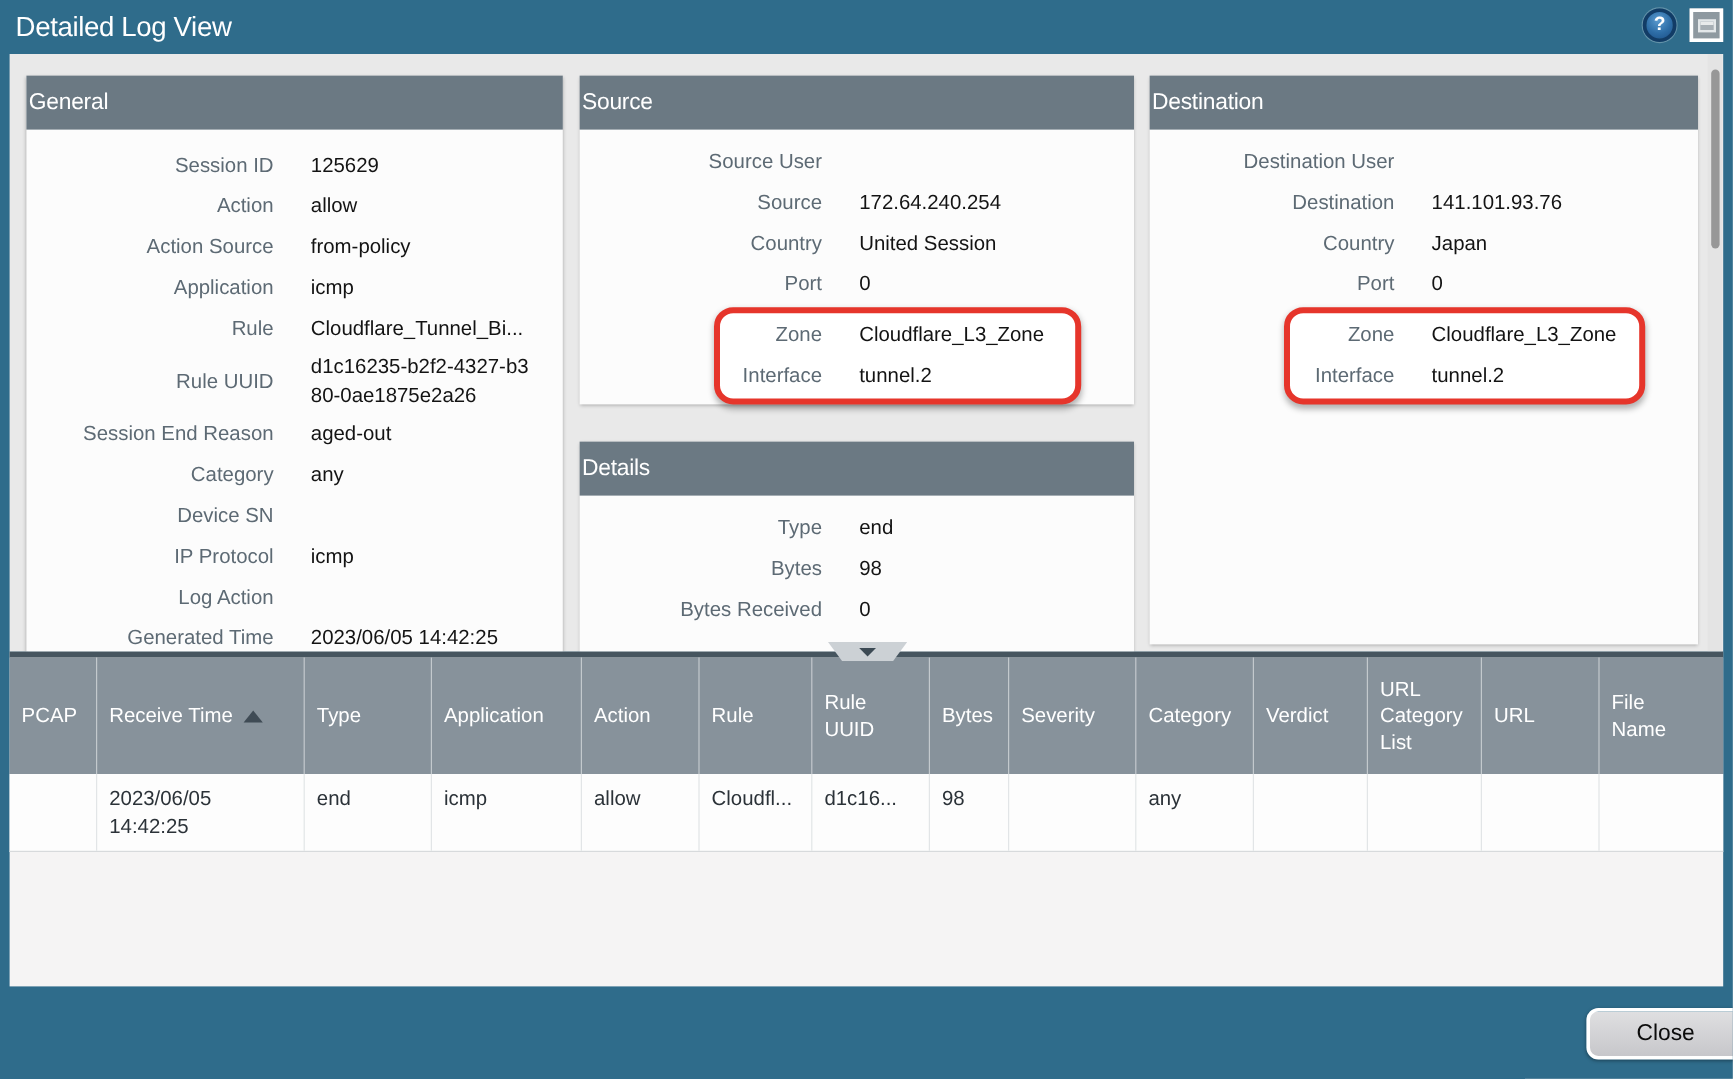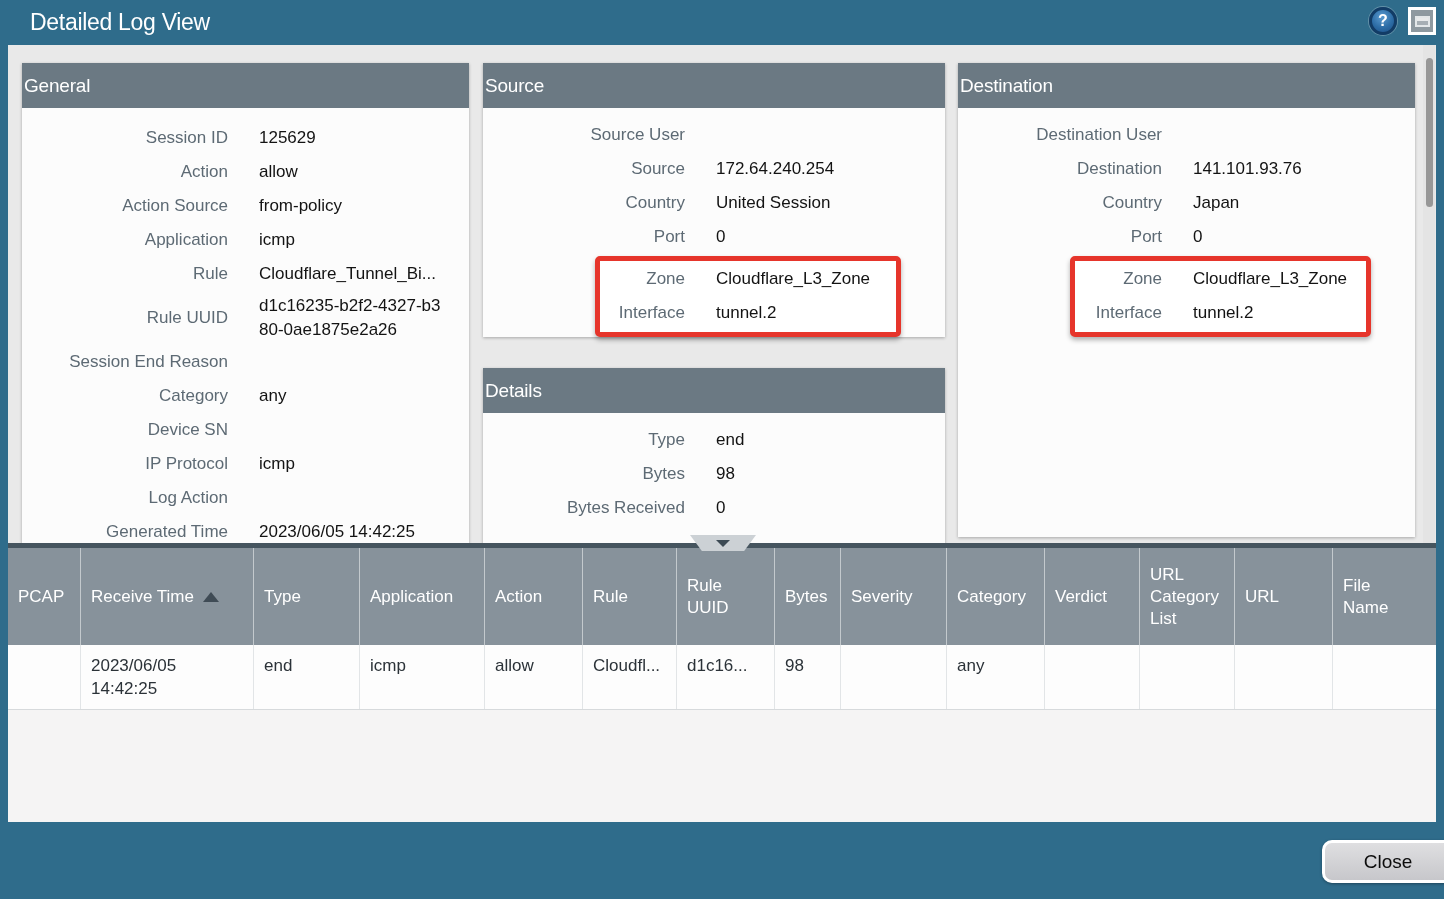--- a/index.html
+++ b/index.html
@@ -1,21 +1,21 @@
 <!DOCTYPE html>
 <html><head>
 <meta charset="utf-8">
 <style>
   * { margin:0; padding:0; box-sizing:border-box; }
   html,body { width:1444px; height:899px; overflow:hidden; }
   body { font-family:"Liberation Sans", sans-serif; background:#2f6c8b; position:relative; }
 
   
   .titlebar { position:absolute; left:0; top:0; width:1444px; height:45px; }
-  .title { position:absolute; left:30px; top:9px; font-size:23px; color:#ffffff; letter-spacing:-0.3px; }
+  .title { position:absolute; left:13px; top:9px; font-size:23px; color:#ffffff; letter-spacing:-0.3px; }
   .tb-icons { position:absolute; right:8px; top:7px; display:flex; gap:11px; }
   .help-ic { width:28px; height:28px; border-radius:50%; border:3px solid #123c66;
              background:radial-gradient(circle at 45% 32%, #5b9bd0 0%, #2d6da6 55%, #1c4f86 100%);
              color:#fff; font-size:16px; font-weight:bold; display:flex; align-items:center; justify-content:center;
              box-shadow:0 0 0 1px rgba(255,255,255,0.25); cursor:pointer; }
   .win-ic { width:28px; height:28px; border:3px solid #ffffff; background:#8e99a0;
             display:flex; align-items:center; justify-content:center; cursor:pointer; }
   .win-ic .inner { width:15px; height:11px; border:2px solid #e3e7e9;
             background:linear-gradient(#e8eaeb 0 45%, #a6aeb4 45% 100%); }
 
@@ -32,21 +32,21 @@
   .prow .val { margin-left:31px; color:#131313; flex:1; white-space:nowrap; overflow:hidden; }
   .g-lbl { width:206px; } .s-lbl { width:202px; } .d-lbl { width:204px; }
   .prow.tall { height:auto; line-height:24px; align-items:center; padding:3px 0; }
   .prow.tall .val { white-space:normal; word-break:break-all; width:182px; flex:none; }
 
   .panel-general { left:14px; top:18px; width:447px; height:620px; }
   .panel-source  { left:475px; top:18px; width:462px; height:274px; }
   .panel-details { left:475px; top:323px; width:462px; height:260px; }
   .panel-dest    { left:950px; top:18px; width:457px; height:474px; }
 
-  .hl-box { border:5px solid #e6352b; border-radius:5px; margin:2px 44px 0 112px;
+  .hl-box { border:5px solid #e6352b; border-radius:16px; margin:2px 44px 0 112px;
             padding:1px 0 2px 0; box-shadow:0 3px 5px rgba(0,0,0,0.3); background:#fff; }
   .hl-box .s-lbl { width:85px; }
   .hl-box .d-lbl { width:87px; }
 
   
   .vscroll { position:absolute; right:1px; top:0; width:12px; height:498px; background:#e4e4e4; }
   .vthumb { position:absolute; left:3px; top:13px; width:7px; height:149px; background:#979797; border-radius:4px; cursor:pointer; }
 
   
   .handle { position:absolute; left:690px; top:535px; width:66px; height:16px; background:#ccd1d5;
@@ -121,20 +121,21 @@
       <div class="prow">
           <div class="lbl g-lbl">Rule</div>
           <div class="val">Cloudflare_Tunnel_Bi...</div>
         </div>
       <div class="prow tall">
           <div class="lbl g-lbl">Rule UUID</div>
           <div class="val">d1c16235-b2f2-4327-b380-0ae1875e2a26</div>
         </div>
       <div class="prow">
           <div class="lbl g-lbl">Session End Reason</div>
+          <div class="val">aged-out</div>
         </div>
       <div class="prow">
           <div class="lbl g-lbl">Category</div>
           <div class="val">any</div>
         </div>
       <div class="prow">
           <div class="lbl g-lbl">Device SN</div>
           <div class="val"></div>
         </div>
       <div class="prow">

